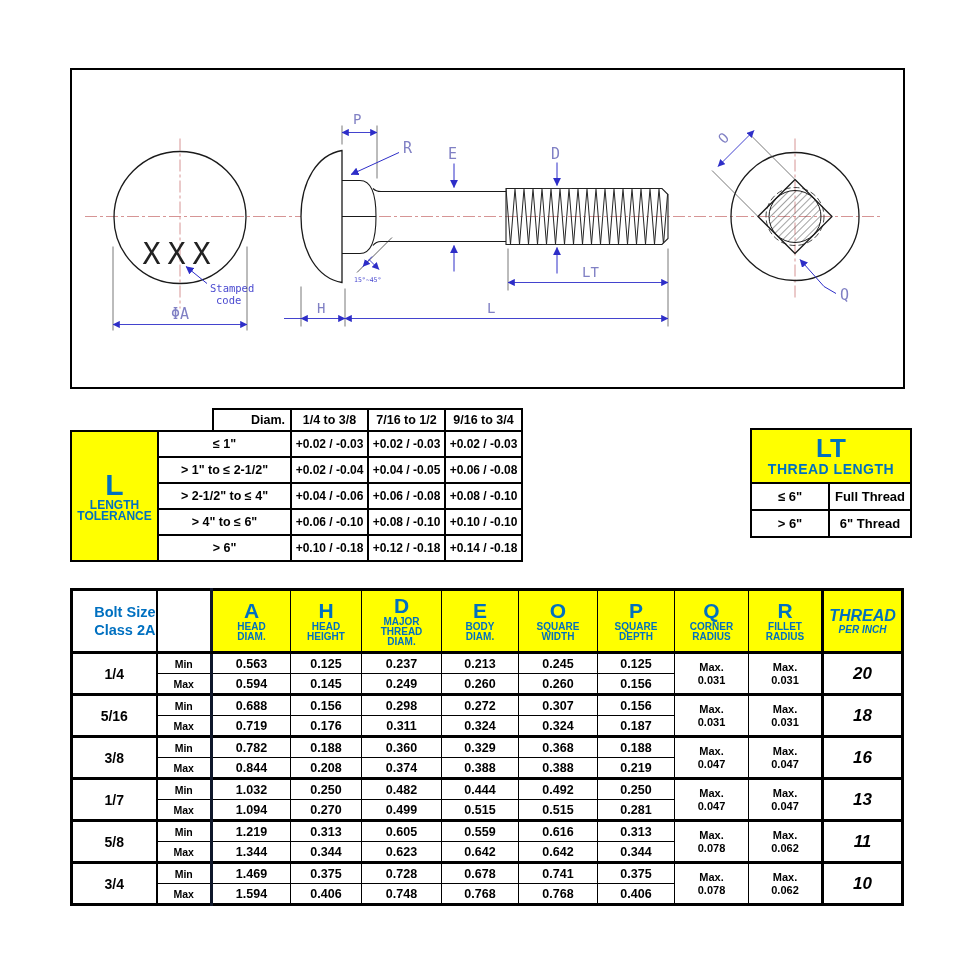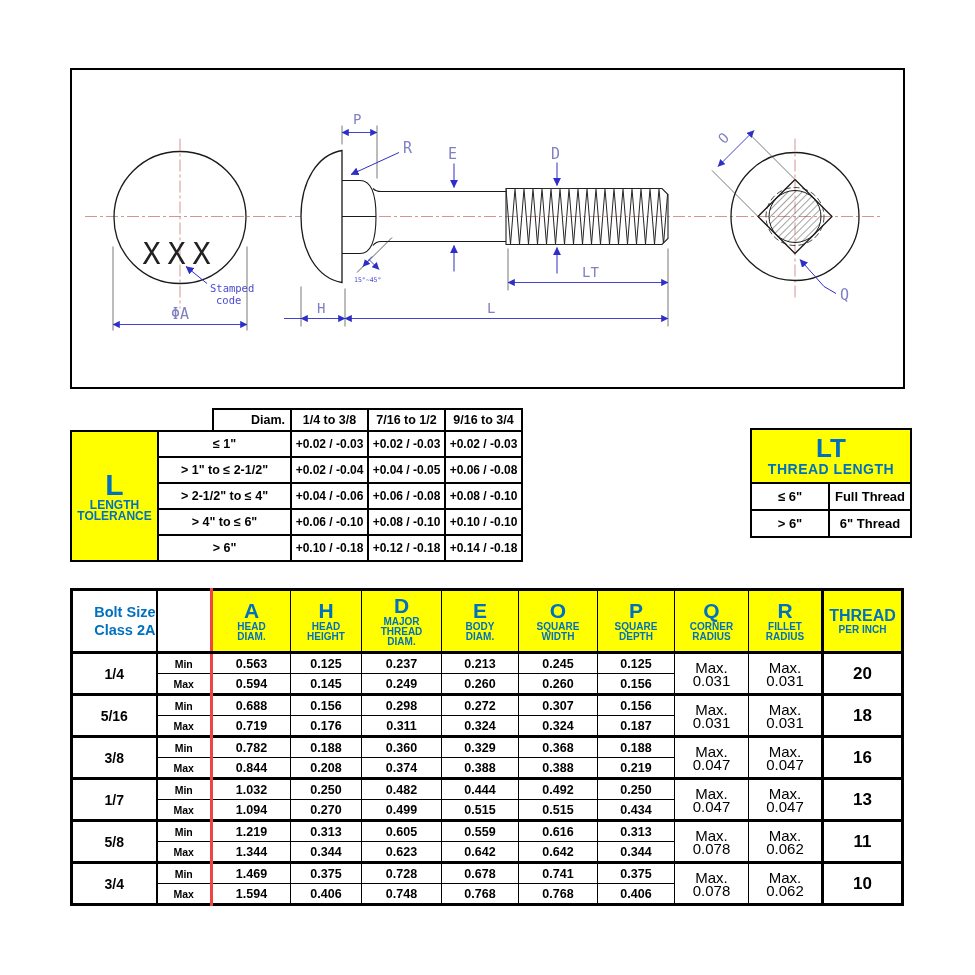--- a/index.html
+++ b/index.html
@@ -39,26 +39,26 @@
   .spec{left:70px;top:588px;border:3px solid #000;}
   .spec th,.spec td{border:1px solid #000;}
   .spec tr.head th{height:60px;border-bottom:3px solid #000;}
   .spec th.ycol{background:#FFFF00;color:#0070C0;}
   .spec .h-letter{font-size:21px;font-weight:700;line-height:22px;}
   .spec .h-desc{font-size:10px;font-weight:700;line-height:10px;}
   .spec .h-thread-big{font-size:16px;font-weight:700;line-height:18px;}
   .spec th.corner{background:#fff;color:#0070C0;font-size:14.5px;font-weight:700;line-height:18px;}
   .spec td{height:19px;font-size:12.5px;background:#fff;}
   .spec td.c-size{font-size:14px;font-weight:700;border-right:2px solid #000;}
-  .spec th.h-mm,.spec td.c-mm{border-right:3px solid #ef4444;}
+  .spec th.h-mm,.spec td.c-mm{border-right:3px solid #0f172a;}
   .spec th.corner{border-right:2px solid #000;text-align:right;}
   .spec td.c-mm{font-size:10.5px;font-weight:600;}
   .spec td.c-val{font-weight:600;}
-  .spec td.c-qr{font-size:15px;font-weight:400;line-height:13px;}
-  .spec td.c-tpi,.spec th.h-thread{border-left:3px solid #000;}
+  .spec td.c-qr{font-size:11px;font-weight:700;line-height:13px;}
+  .spec td.c-tpi,.spec th.h-thread{border-left:3px solid #000;font-style:italic;}
   .spec td.c-tpi{font-size:17px;font-weight:700;}
   .spec tr.g-first td{border-top:3px solid #000;}
 </style>
 </head>
 <body>
 
 <div class="abs draw-box">
   <svg viewBox="72 70 831 296">
     <defs>
       <marker id="ar" viewBox="0 0 10 10" refX="9.5" refY="5" markerWidth="8" markerHeight="8" orient="auto-start-reverse">
@@ -428,21 +428,21 @@
         </td>
     <td class="c-tpi" rowspan="2">13</td>
   </tr>
   <tr>
     <td class="c-mm">Max</td>
     <td class="c-val">1.094</td>
     <td class="c-val">0.270</td>
     <td class="c-val">0.499</td>
     <td class="c-val">0.515</td>
     <td class="c-val">0.515</td>
-    <td class="c-val">0.434</td>
+    <td class="c-val">0.281</td>
   </tr>
 
   <tr class="g-first">
     <td class="c-size" rowspan="2">5/8</td>
     <td class="c-mm">Min</td>
     <td class="c-val">1.219</td>
     <td class="c-val">0.313</td>
     <td class="c-val">0.605</td>
     <td class="c-val">0.559</td>
     <td class="c-val">0.616</td>

